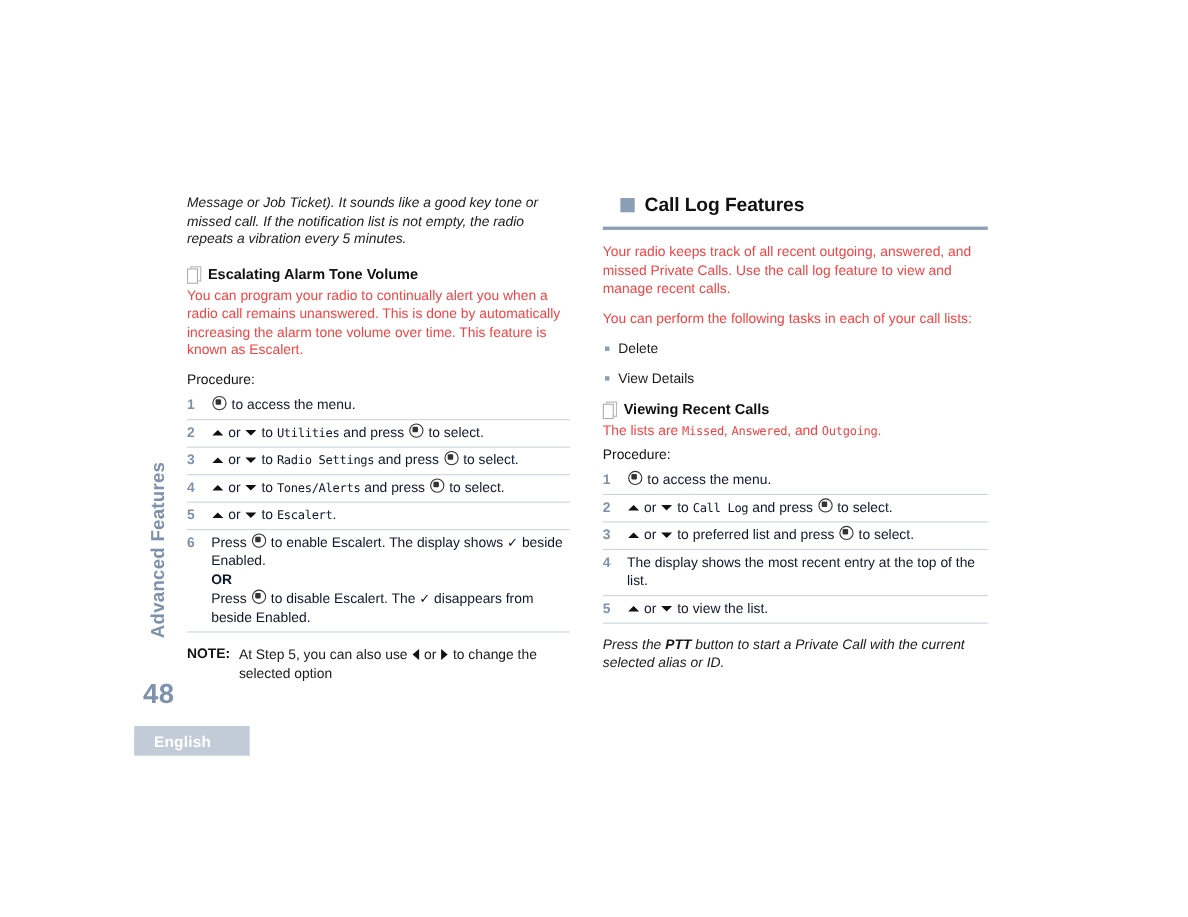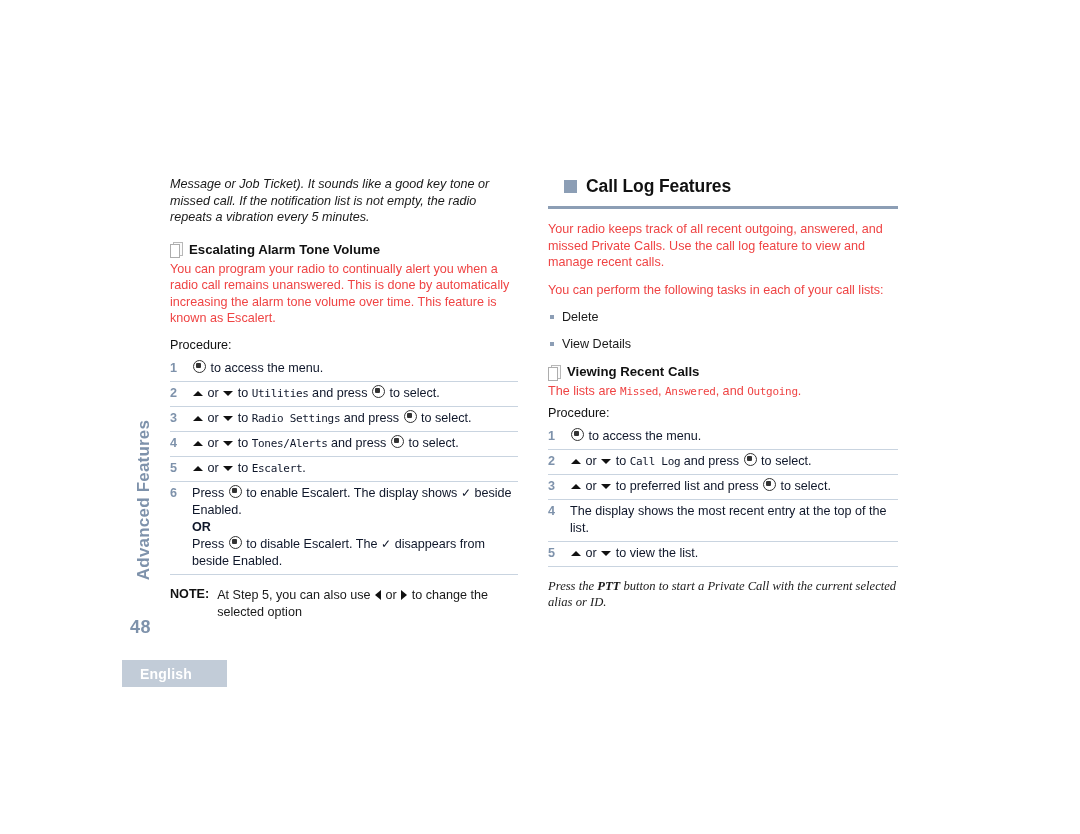--- a/index.html
+++ b/index.html
@@ -42,21 +42,21 @@
     font-weight: bold;
     color: #7e92ab;
     letter-spacing: 0.2px;
   }
 
   
   .page-number {
     position: absolute;
     left: 130px;
     top: 617px;
-    font-size: 18px;
+    font-size: 25px;
     font-weight: bold;
     color: #7e92ab;
     letter-spacing: 0.5px;
   }
   .lang-chip {
     position: absolute;
     left: 122px;
     top: 660px;
     width: 105px;
     height: 27px;
@@ -286,21 +286,20 @@
     font-size: 12.6px;
     line-height: 17px;
     color: #1a1a1a;
   }
 
   .trailing-italic {
     font-size: 12.6px;
     line-height: 16.5px;
     font-style: italic;
     margin: 11px 0 0 0;
-    font-family: Liberation Serif, serif;
   }
   .trailing-italic b { font-weight: bold; font-style: italic; }
 </style>
 </head>
 <body>
 
 <div class="page">
 
   <div class="chapter-tab">
     <span>Advanced Features</span>

